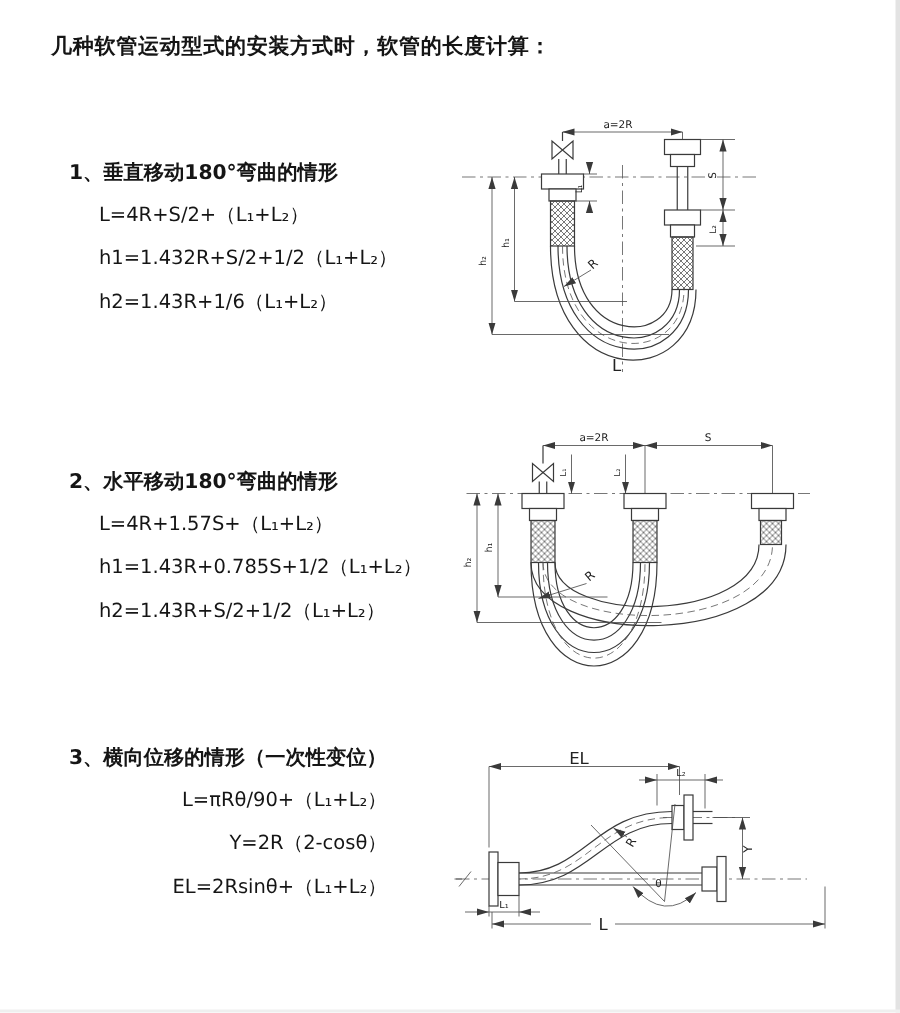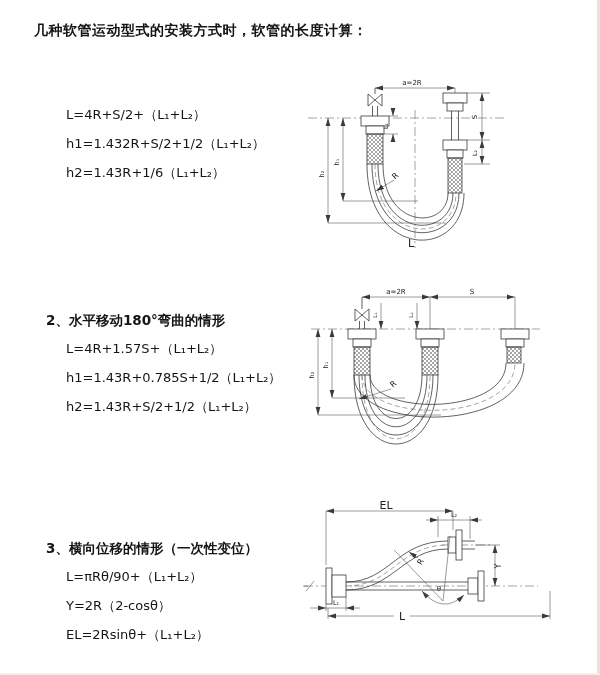--- a/index.html
+++ b/index.html
@@ -12,39 +12,40 @@
   .scan-edge-b{position:absolute;left:0;bottom:0;width:600px;height:2px;background:#efefef;}
   .title{
     position:absolute;left:34px;top:22px;
     font-size:14px;font-weight:bold;letter-spacing:0.5px;white-space:nowrap;text-align:right;
   }
   .sec{position:absolute;left:46px;white-space:nowrap;}
   .sec .head{font-size:13.5px;font-weight:bold;margin:0 0 10px 0;}
   .sec .f{font-size:13px;font-weight:normal;margin:0 0 11px 20px;}
   #sec1{top:106px;}
   #sec2{top:312px;}
-  #sec3{top:540px;}
+  #sec3{top:496px;text-align:right;}
   svg{position:absolute;overflow:visible;}
   #d1{left:300px;top:68px;}
   #d2{left:305px;top:283px;}
   #d3{left:298px;top:503px;}
   svg .ln{stroke:#3a3a3a;stroke-width:0.8;fill:none;}
   svg .thin{stroke:#4a4a4a;stroke-width:0.55;fill:none;}
   svg .cl{stroke:#5a5a5a;stroke-width:0.55;fill:none;stroke-dasharray:9 3 2 3;}
   svg .hosedash{stroke:#5a5a5a;stroke-width:0.55;fill:none;stroke-dasharray:5 3;}
   svg .fit{fill:#ffffff;stroke:#3a3a3a;stroke-width:0.8;}
   svg .braid{stroke:#3a3a3a;stroke-width:0.8;}
   svg text{fill:#222;font-family:"DejaVu Sans","Liberation Sans",sans-serif;}
 </style>
 </head>
 <body>
 
 <div class="title">几种软管运动型式的安装方式时，软管的长度计算：</div>
 
 <div class="sec" id="sec1">
+  <div class="head">1、垂直移动180°弯曲的情形</div>
   <div class="f">L=4R+S/2+（L₁+L₂）</div>
   <div class="f">h1=1.432R+S/2+1/2（L₁+L₂）</div>
   <div class="f">h2=1.43R+1/6（L₁+L₂）</div>
 </div>
 
 <div class="sec" id="sec2">
   <div class="head">2、水平移动180°弯曲的情形</div>
   <div class="f">L=4R+1.57S+（L₁+L₂）</div>
   <div class="f">h1=1.43R+0.785S+1/2（L₁+L₂）</div>
   <div class="f">h2=1.43R+S/2+1/2（L₁+L₂）</div>

